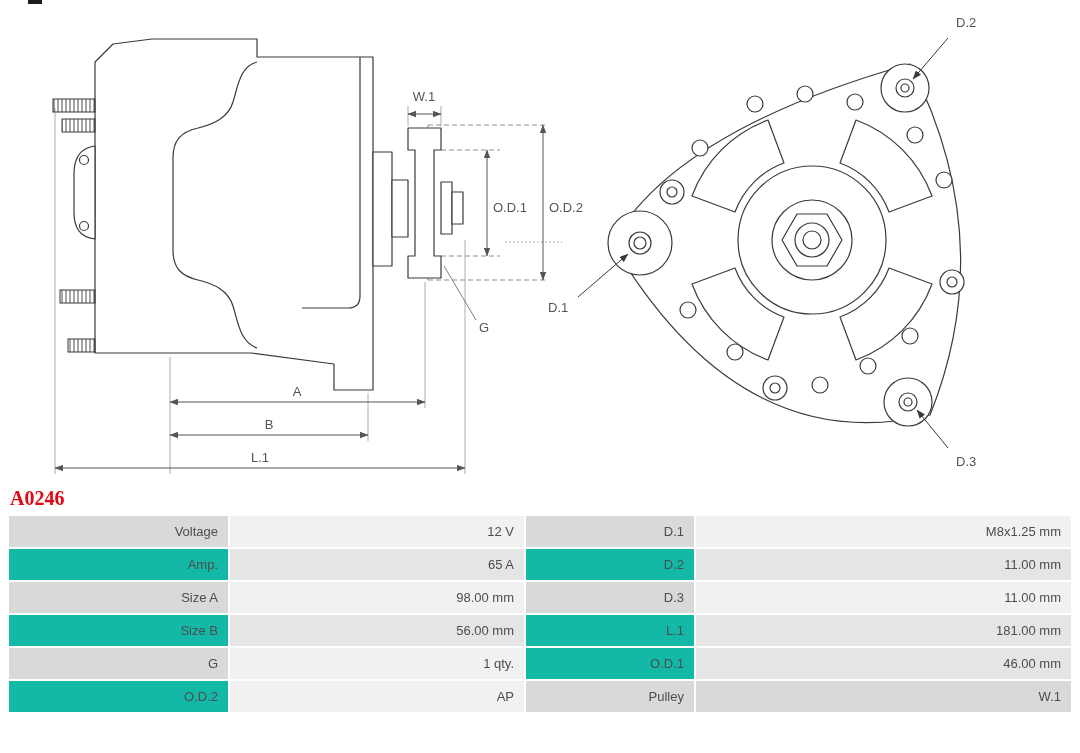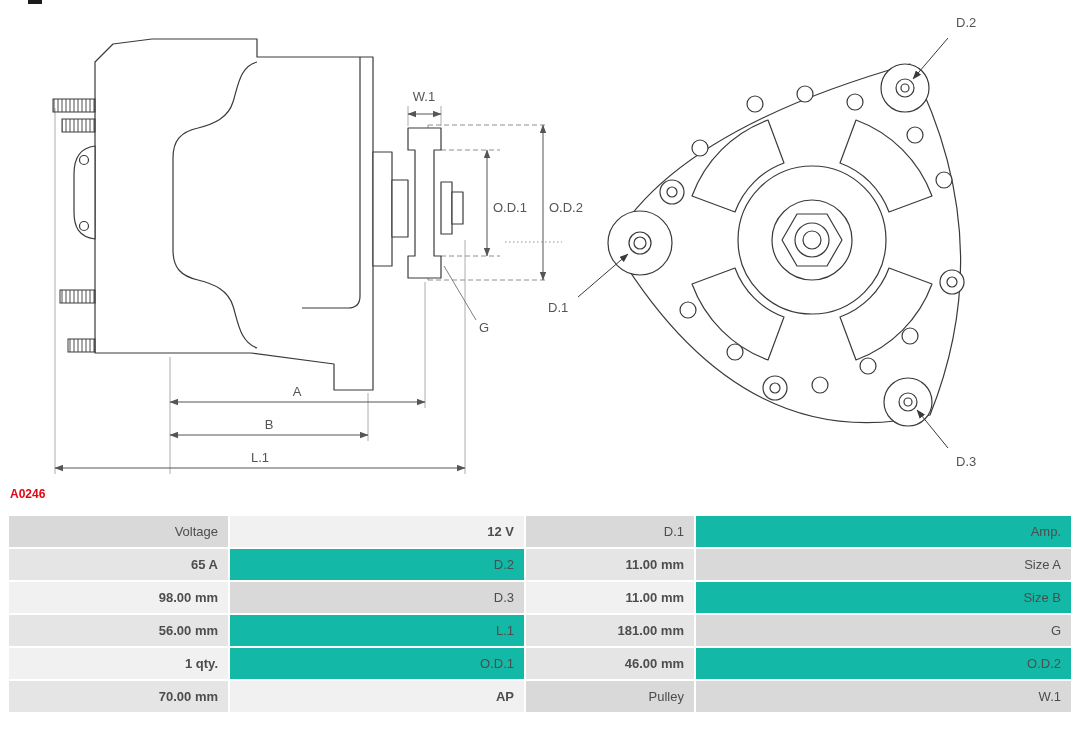--- a/index.html
+++ b/index.html
@@ -3,30 +3,30 @@
 <meta charset="utf-8">
 <style>
   html,body{margin:0;padding:0;}
   body{
     width:1080px;height:753px;background:#ffffff;position:relative;overflow:hidden;
     font-family:"Liberation Sans",sans-serif;
   }
   .artifact{position:absolute;left:28px;top:0;width:14px;height:4px;background:#1c1c1c;}
   .drawing{position:absolute;left:0;top:0;}
   .part-number{
-    position:absolute;left:10px;top:487px;font-size:12px;font-weight:600;color:#e30613;
+    position:absolute;left:10px;top:487px;font-size:20px;font-weight:600;color:#e30613;font-family:Liberation Serif, serif;
   }
   .spec-table{
     position:absolute;left:9px;top:516px;width:908px;
     display:grid;grid-template-columns:219px 294px 168px 375px;
     grid-auto-rows:31px;gap:2px;font-size:13px;color:#4d4d4d;
   }
   .cell{display:flex;align-items:center;justify-content:flex-end;padding-right:10px;box-sizing:border-box;}
   .lab{background:#d9d9d9;}
-  .val{background:#f1f1f1;font-weight:bold;}
+  .val{background:#f1f1f1;}
   .lab.d{background:#14b8a6;}
   .val.d{background:#e5e5e5;}
   
   .ln{stroke:#3a3a3a;stroke-width:1.2;fill:none;stroke-linejoin:round;}
   .f{fill:#ffffff;}
   .ext{stroke:#979797;stroke-width:0.8;fill:none;}
   .dsh{stroke:#848484;stroke-width:0.9;fill:none;stroke-dasharray:5,3;}
   .ctr{stroke:#8a8a8a;stroke-width:0.9;fill:none;stroke-dasharray:1.5,2.5;}
   .dim{stroke:#555555;stroke-width:1;fill:none;}
   .ldr{stroke:#6f6f6f;stroke-width:0.9;fill:none;}
@@ -162,20 +162,21 @@
   </g>
 </svg>
 
 <div class="part-number">A0246</div>
 
 <div class="spec-table">
 
   <div class="cell lab">Voltage</div>
   <div class="cell val">12 V</div>
   <div class="cell lab">D.1</div>
+  <div class="cell val">M8x1.25 mm</div>
 
   <div class="cell lab d">Amp.</div>
   <div class="cell val d">65 A</div>
   <div class="cell lab d">D.2</div>
   <div class="cell val d">11.00 mm</div>
 
   <div class="cell lab">Size A</div>
   <div class="cell val">98.00 mm</div>
   <div class="cell lab">D.3</div>
   <div class="cell val">11.00 mm</div>
@@ -184,18 +185,17 @@
   <div class="cell val d">56.00 mm</div>
   <div class="cell lab d">L.1</div>
   <div class="cell val d">181.00 mm</div>
 
   <div class="cell lab">G</div>
   <div class="cell val">1 qty.</div>
 
   <div class="cell lab d">O.D.1</div>
   <div class="cell val d">46.00 mm</div>
   <div class="cell lab d">O.D.2</div>
-  <div class="cell val d">70.00 mm</div>
 
   <div class="cell val">AP</div>
   <div class="cell lab">Pulley</div>
   <div class="cell lab">W.1</div>
 </div>
 
 </body></html>

